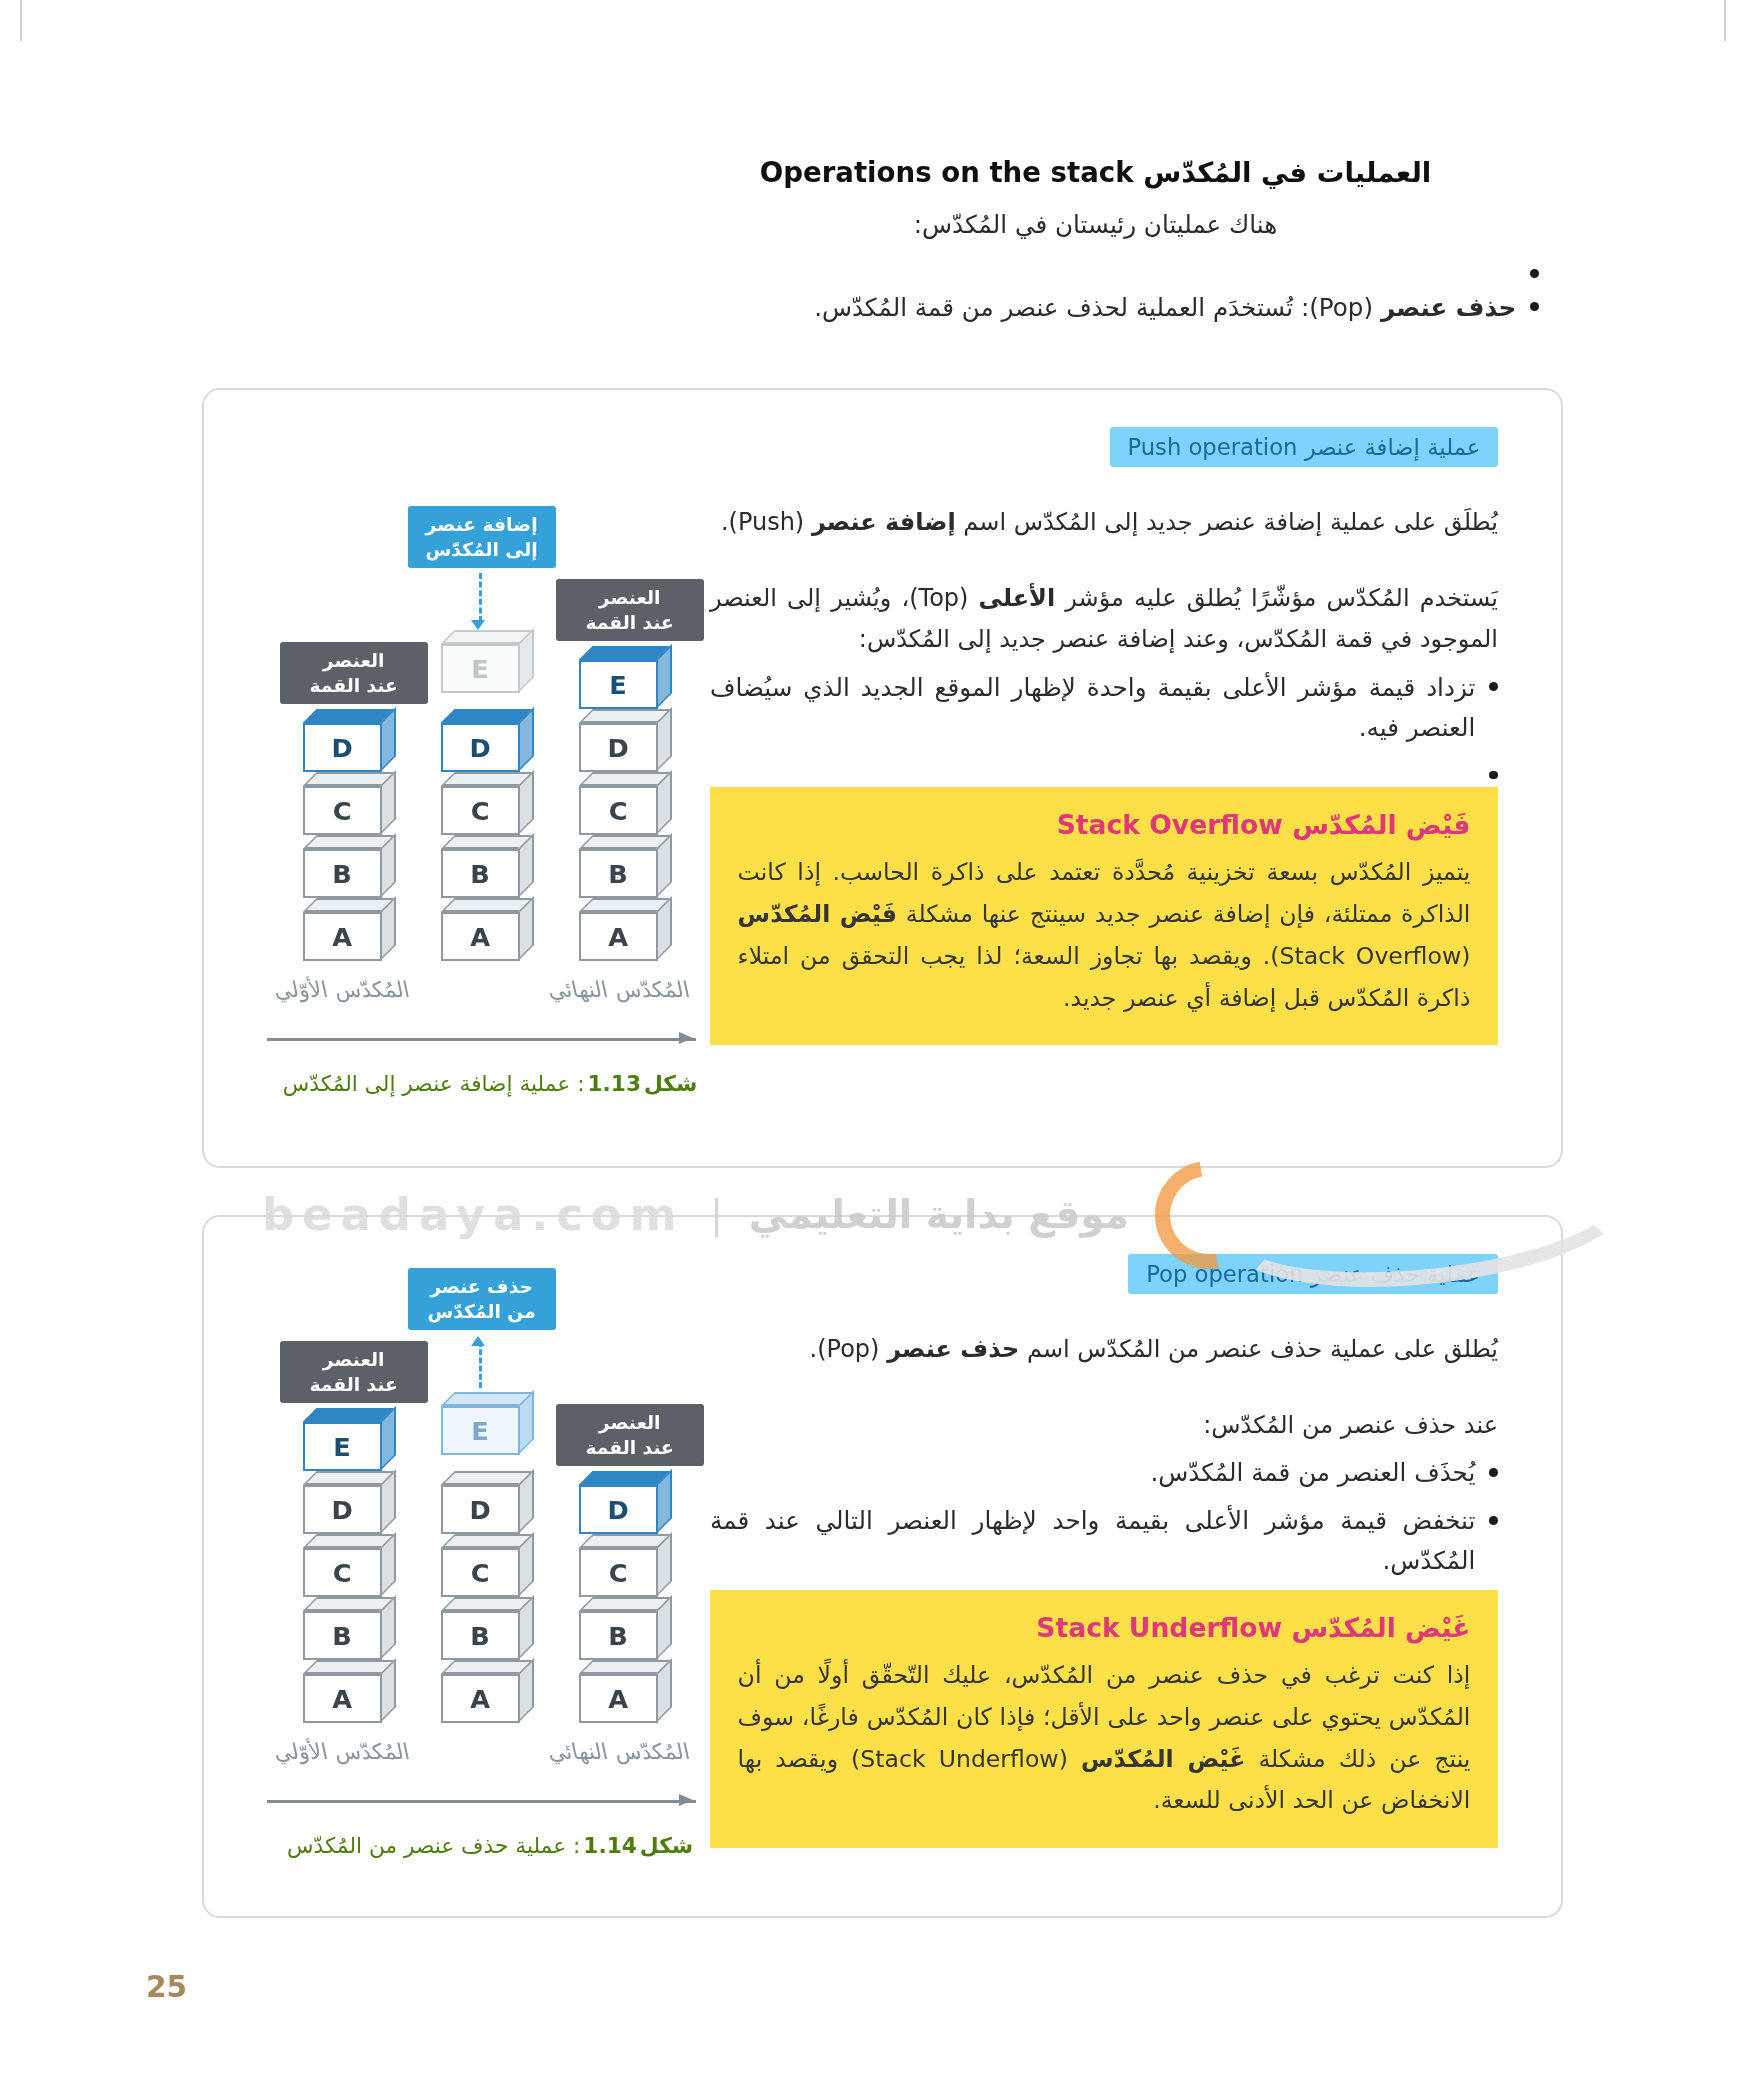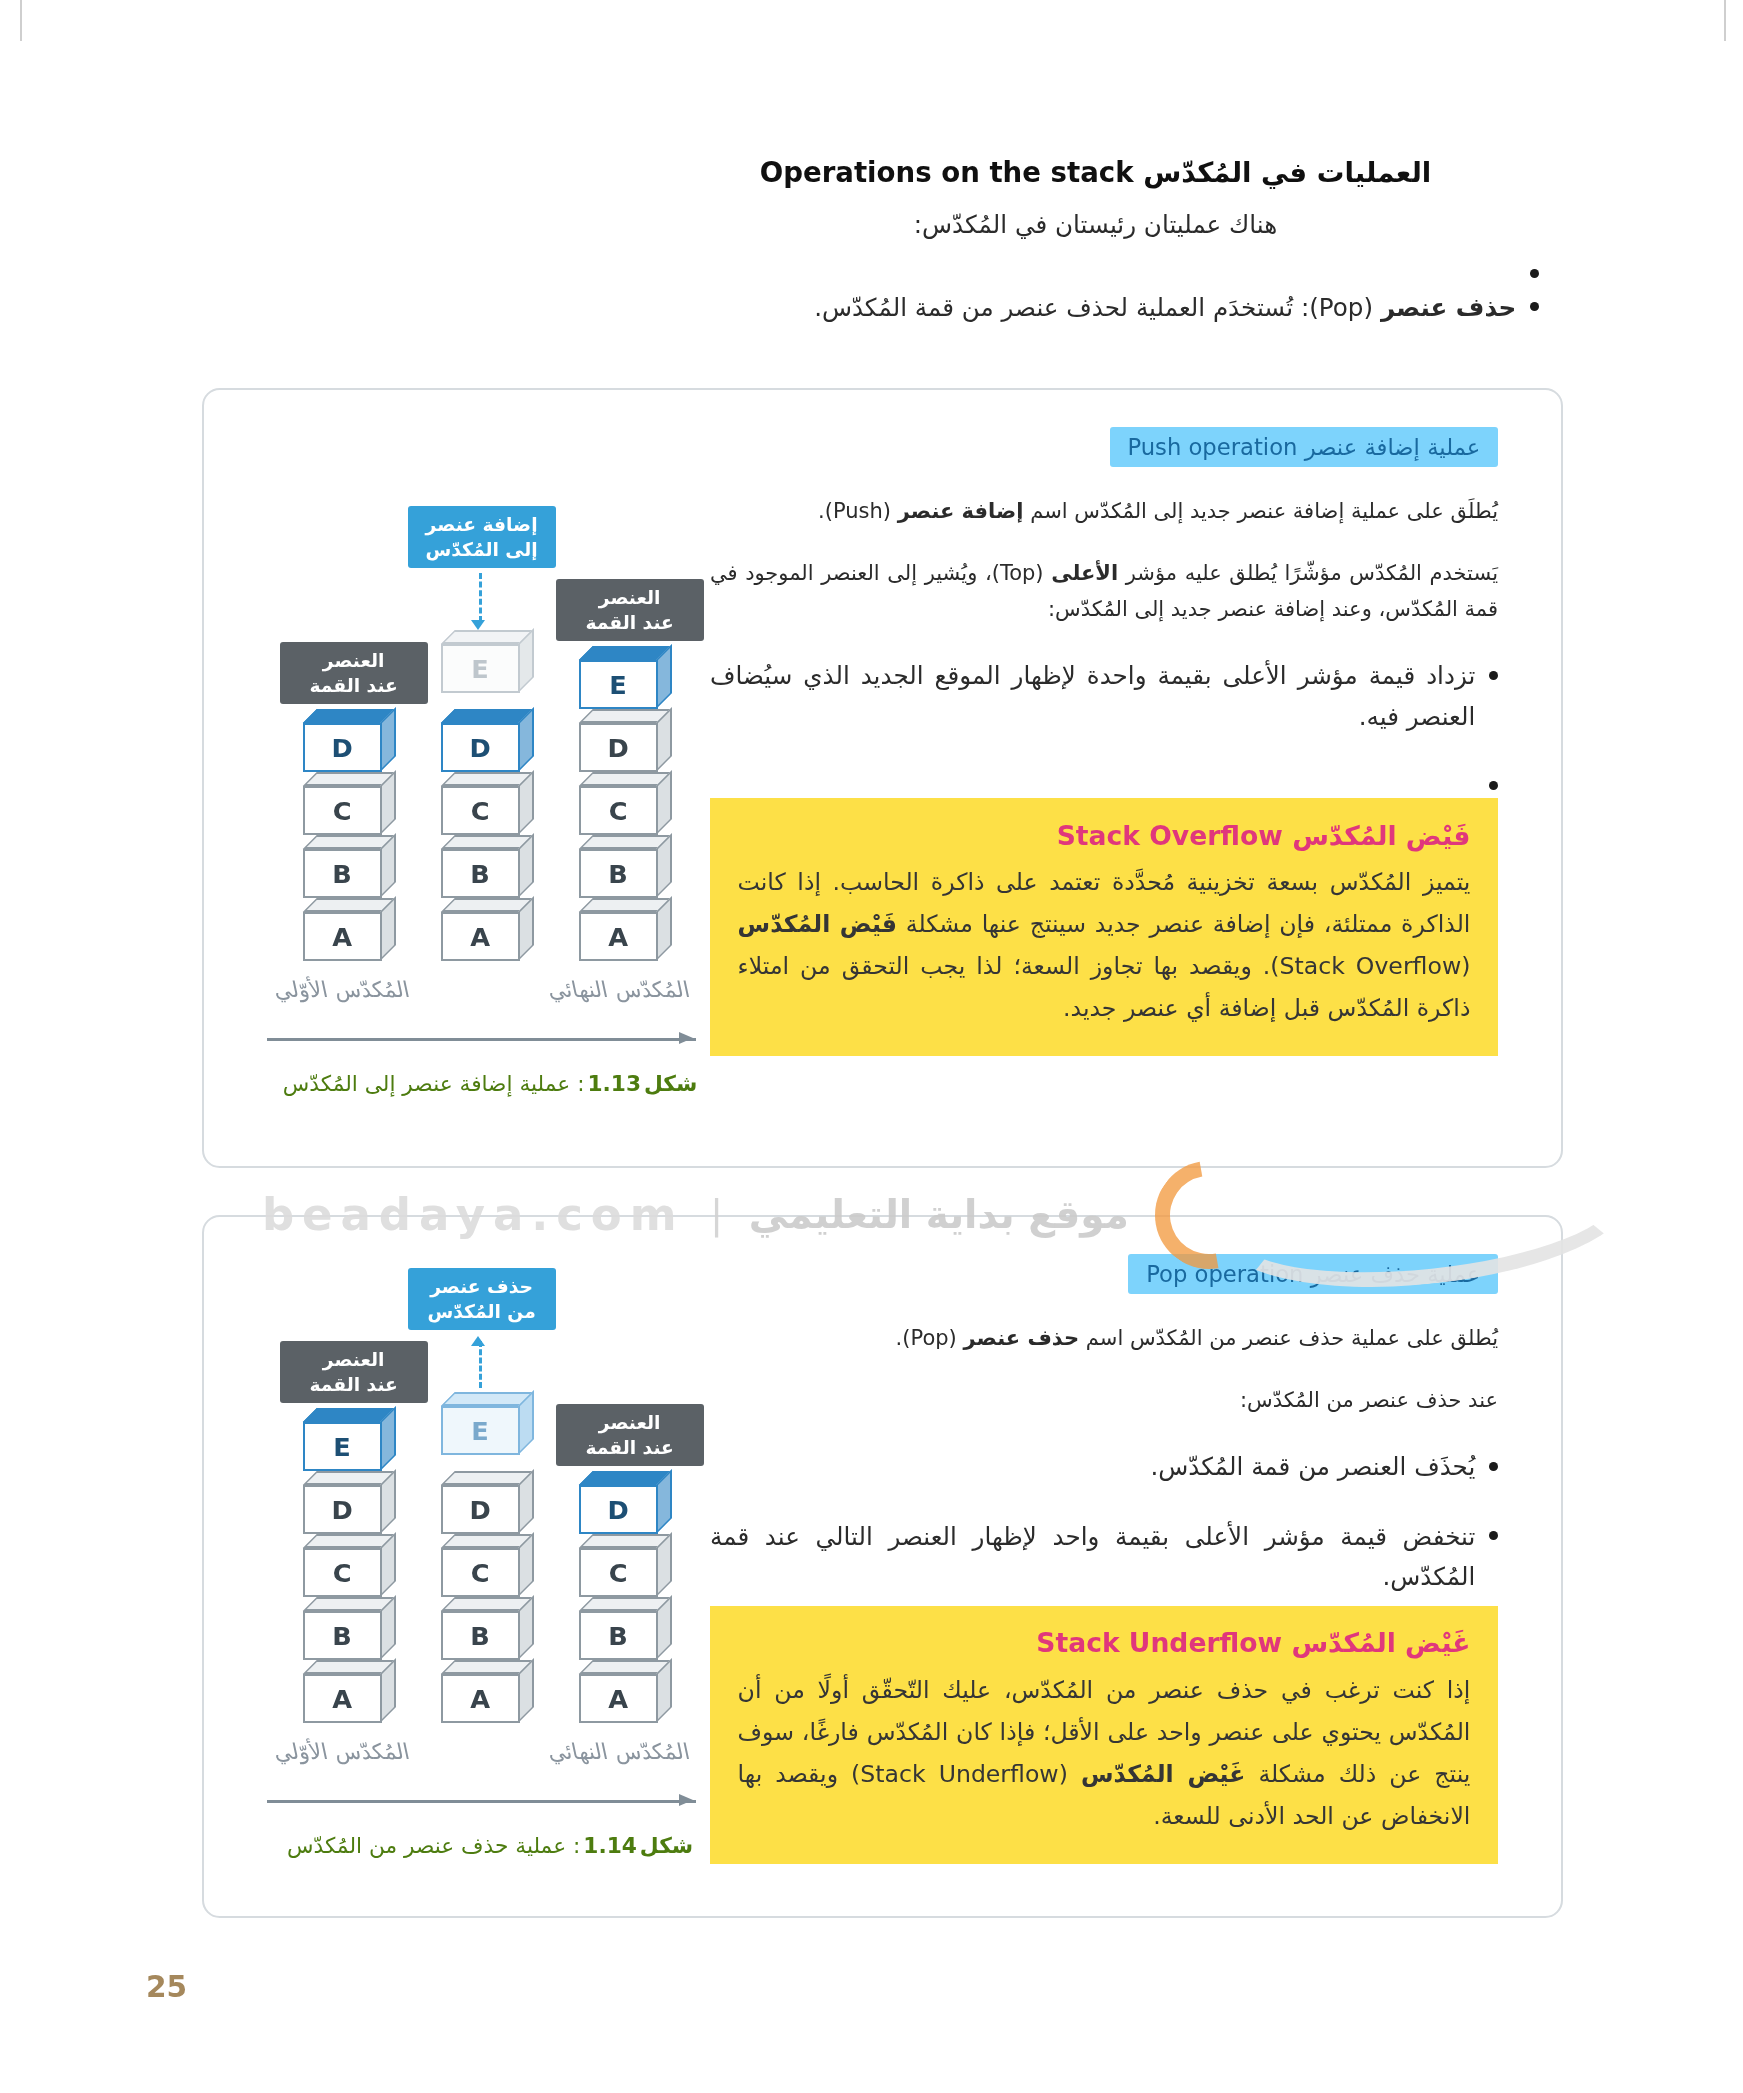--- a/index.html
+++ b/index.html
@@ -15,22 +15,22 @@
   .intro{margin-top:15.8px;font-size:24.6px;line-height:1.6}
   .bullet{display:flex;align-items:flex-start;gap:13.8px;margin-top:9.9px;font-size:24.6px;line-height:1.6}
   .dot{flex:0 0 auto;width:8.9px;height:8.9px;border-radius:50%;background:#1b1b1b;margin-top:14.8px}
 
   
   .sec{position:absolute;right:181px;width:1361px;border:2px solid #d6dbdf;border-radius:17.7px;background:#fff}
   #push-box{top:388px;height:780px}
   #pop-box{top:1215px;height:703px}
   .col{position:absolute;top:37px;right:63px;width:788px;text-align:right}
   .section-badge{display:inline-block;background:#7dd3fc;color:#19699f;font-weight:normal;font-size:22.7px;padding:6.9px 17.7px;border-radius:3px}
-  .para{margin-top:26px;font-size:21px;line-height:1.72;text-align:justify}
-  .lst .bullet{font-size:24.6px;line-height:1.65;margin-top:29px;text-align:justify}
+  .para{margin-top:35px;font-size:24px;line-height:1.72;text-align:justify}
+  .lst .bullet{font-size:24.6px;line-height:1.65;margin-top:7px;text-align:justify}
   .alert{margin-top:8px;background:#fde047;padding:21.7px 27.6px 25.6px}
   .alert-title{font-size:26.6px;font-weight:bold;color:#e0377c;text-align:right}
   .alert p{margin-top:11.8px;font-size:23.6px;line-height:1.78;text-align:justify;color:#353535}
 
   
   .diagram{position:absolute;left:27.6px;top:116px;width:517px;height:616px}
   #pop-box .diagram{top:51px}
   .badge2{position:absolute;width:148px;text-align:center;font-weight:bold;color:#fff;font-size:18.7px;line-height:1.35;padding:5.9px 3.9px;border-radius:3px}
   .badge2.dark{background:#5b6166}
   .badge2.blue{background:#35a1d9}

